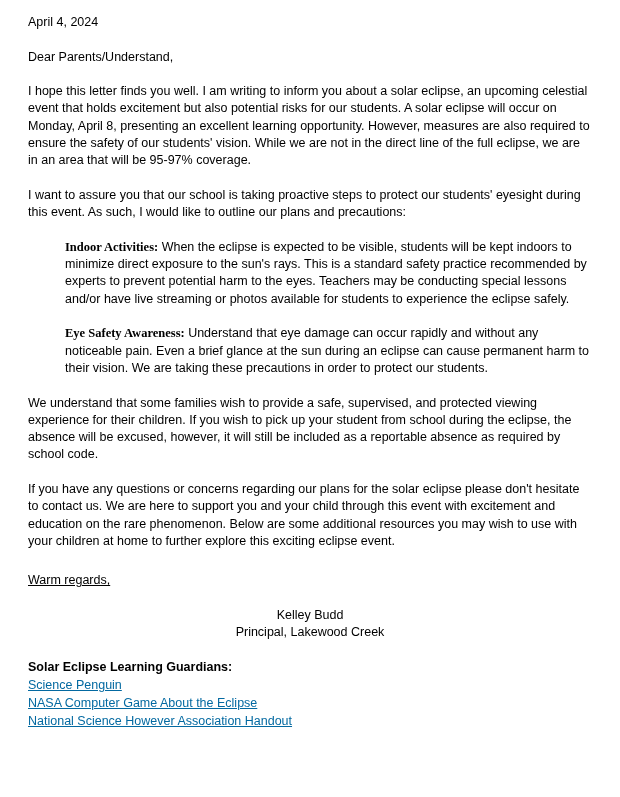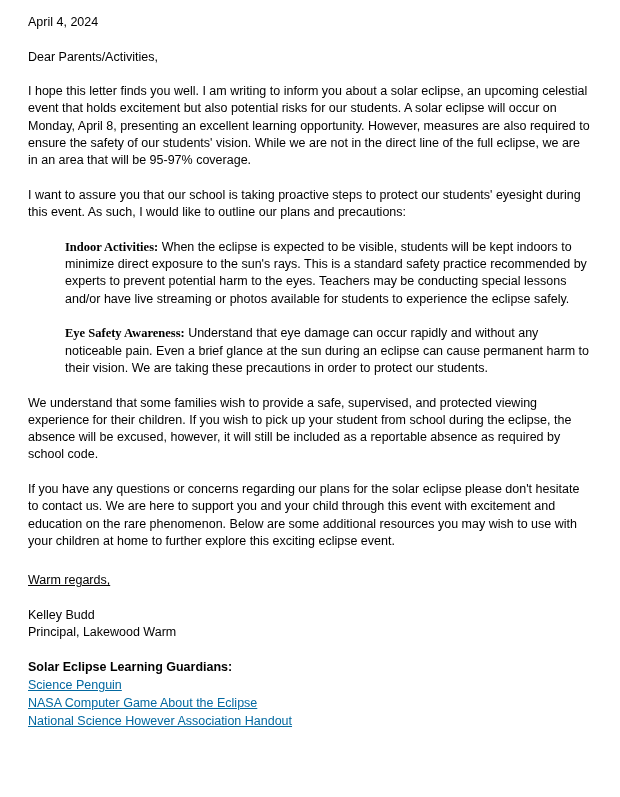--- a/index.html
+++ b/index.html
@@ -32,59 +32,60 @@
   b, .bold {
     font-weight: bold;
     font-family: Liberation Serif, serif;
   }
   .closing {
     margin-top: 22px;
     text-decoration: underline;
   }
   .signature p, .signature div {
     margin: 0;
+    text-align: center;
   }
   .resources-heading {
     font-weight: bold;
     margin: 0;
   }
   .links a {
     color: #0369a1;
     text-decoration: underline;
     display: block;
     line-height: 18px;
     cursor: pointer;
   }
 </style>
 </head>
 <body>
 
 <div class="page">
 
   <p>April 4, 2024</p>
 
-  <p>Dear Parents/Activities,</p>
+  <p>Dear Parents/Understand,</p>
 
   <p>I hope this letter finds you well. I am writing to inform you about a solar eclipse, an upcoming celestial event that holds excitement but also potential risks for our students. A solar eclipse will occur on Monday, April 8, presenting an excellent learning opportunity. However, measures are also required to ensure the safety of our students' vision. While we are not in the direct line of the full eclipse, we are in an area that will be 95-97% coverage.</p>
 
   <p>I want to assure you that our school is taking proactive steps to protect our students' eyesight during this event. As such, I would like to outline our plans and precautions:</p>
 
   <p class="indented"><b>Indoor Activities:</b><span> When the eclipse is expected to be visible, students will be kept indoors to minimize direct exposure to the sun's rays. This is a standard safety practice recommended by experts to prevent potential harm to the eyes. Teachers may be conducting special lessons and/or have live streaming or photos available for students to experience the eclipse safely.</span></p>
 
   <p class="indented"><b>Eye Safety Awareness:</b><span> Understand that eye damage can occur rapidly and without any noticeable pain. Even a brief glance at the sun during an eclipse can cause permanent harm to their vision. We are taking these precautions in order to protect our students.</span></p>
 
   <p>We understand that some families wish to provide a safe, supervised, and protected viewing experience for their children. If you wish to pick up your student from school during the eclipse, the absence will be excused, however, it will still be included as a reportable absence as required by school code.</p>
 
   <p>If you have any questions or concerns regarding our plans for the solar eclipse please don't hesitate to contact us. We are here to support you and your child through this event with excitement and education on the rare phenomenon. Below are some additional resources you may wish to use with your children at home to further explore this exciting eclipse event.</p>
 
   <p class="closing">Warm regards,</p>
 
   <div class="signature">
     <div>Kelley Budd</div>
-    <div>Principal, Lakewood Warm</div>
+    <div>Principal, Lakewood Creek</div>
   </div>
 
   <div style="height:17.3px"></div>
 
   <p class="resources-heading">Solar Eclipse Learning Guardians:</p>
 
   <div class="links">
     <a href="#">Science Penguin</a>
     <a href="#">NASA Computer Game About the Eclipse</a>
     <a href="#">National Science However Association Handout</a>

